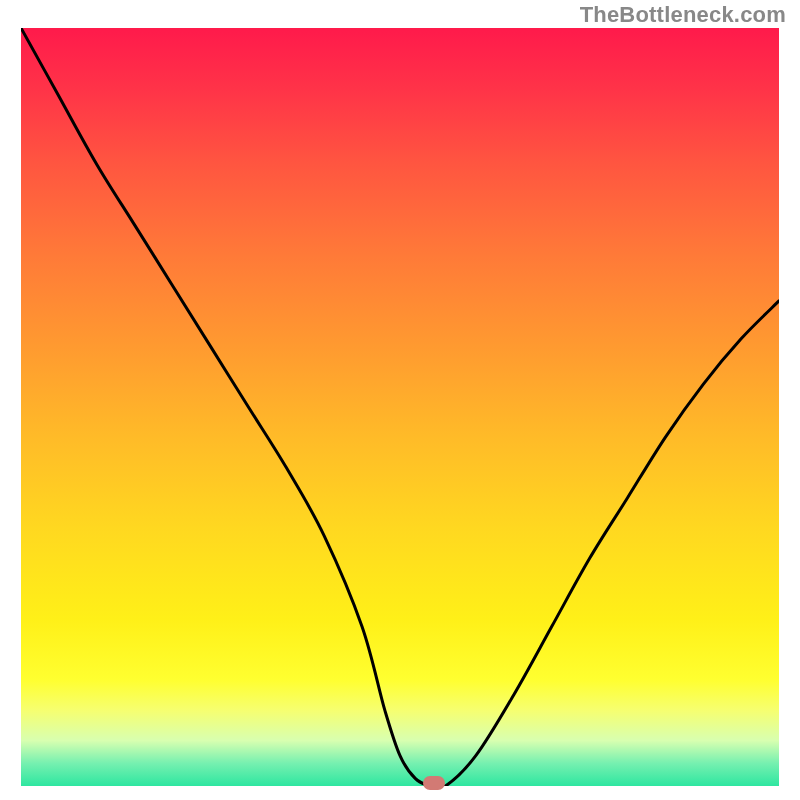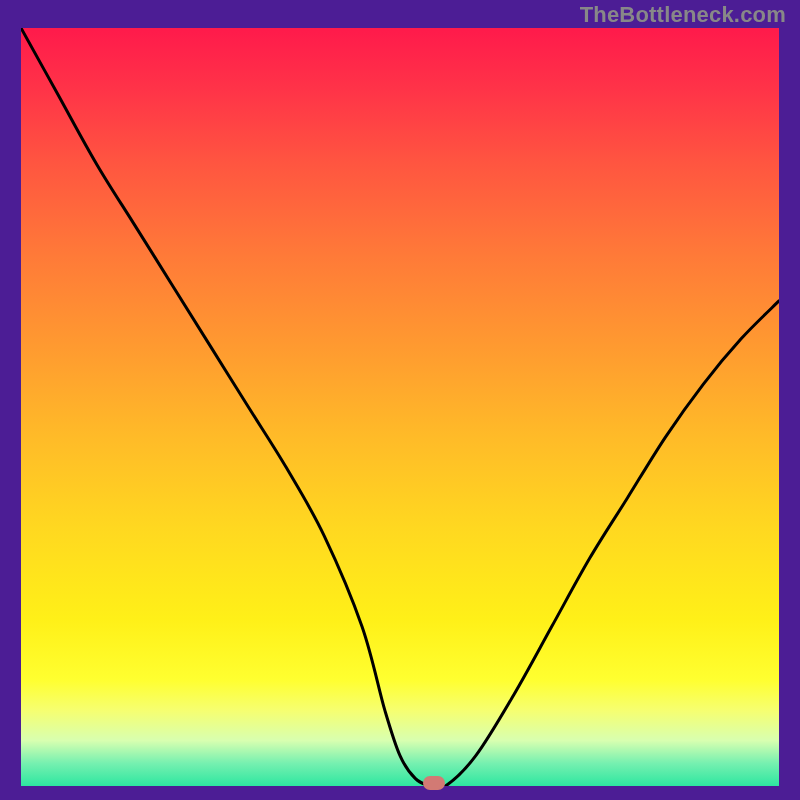--- a/index.html
+++ b/index.html
@@ -7,21 +7,21 @@
     padding: 0;
     width: 800px;
     height: 800px;
     background: #000;
     font-family: Arial, Helvetica, sans-serif;
   }
   .frame {
     position: relative;
     width: 800px;
     height: 800px;
-    background: #4c1d95;
+    background: #ffffff;
   }
   .attribution {
     position: absolute;
     top: 2px;
     right: 14px;
     color: #888;
     font-size: 22px;
     font-weight: bold;
     letter-spacing: 0.2px;
     z-index: 10;

